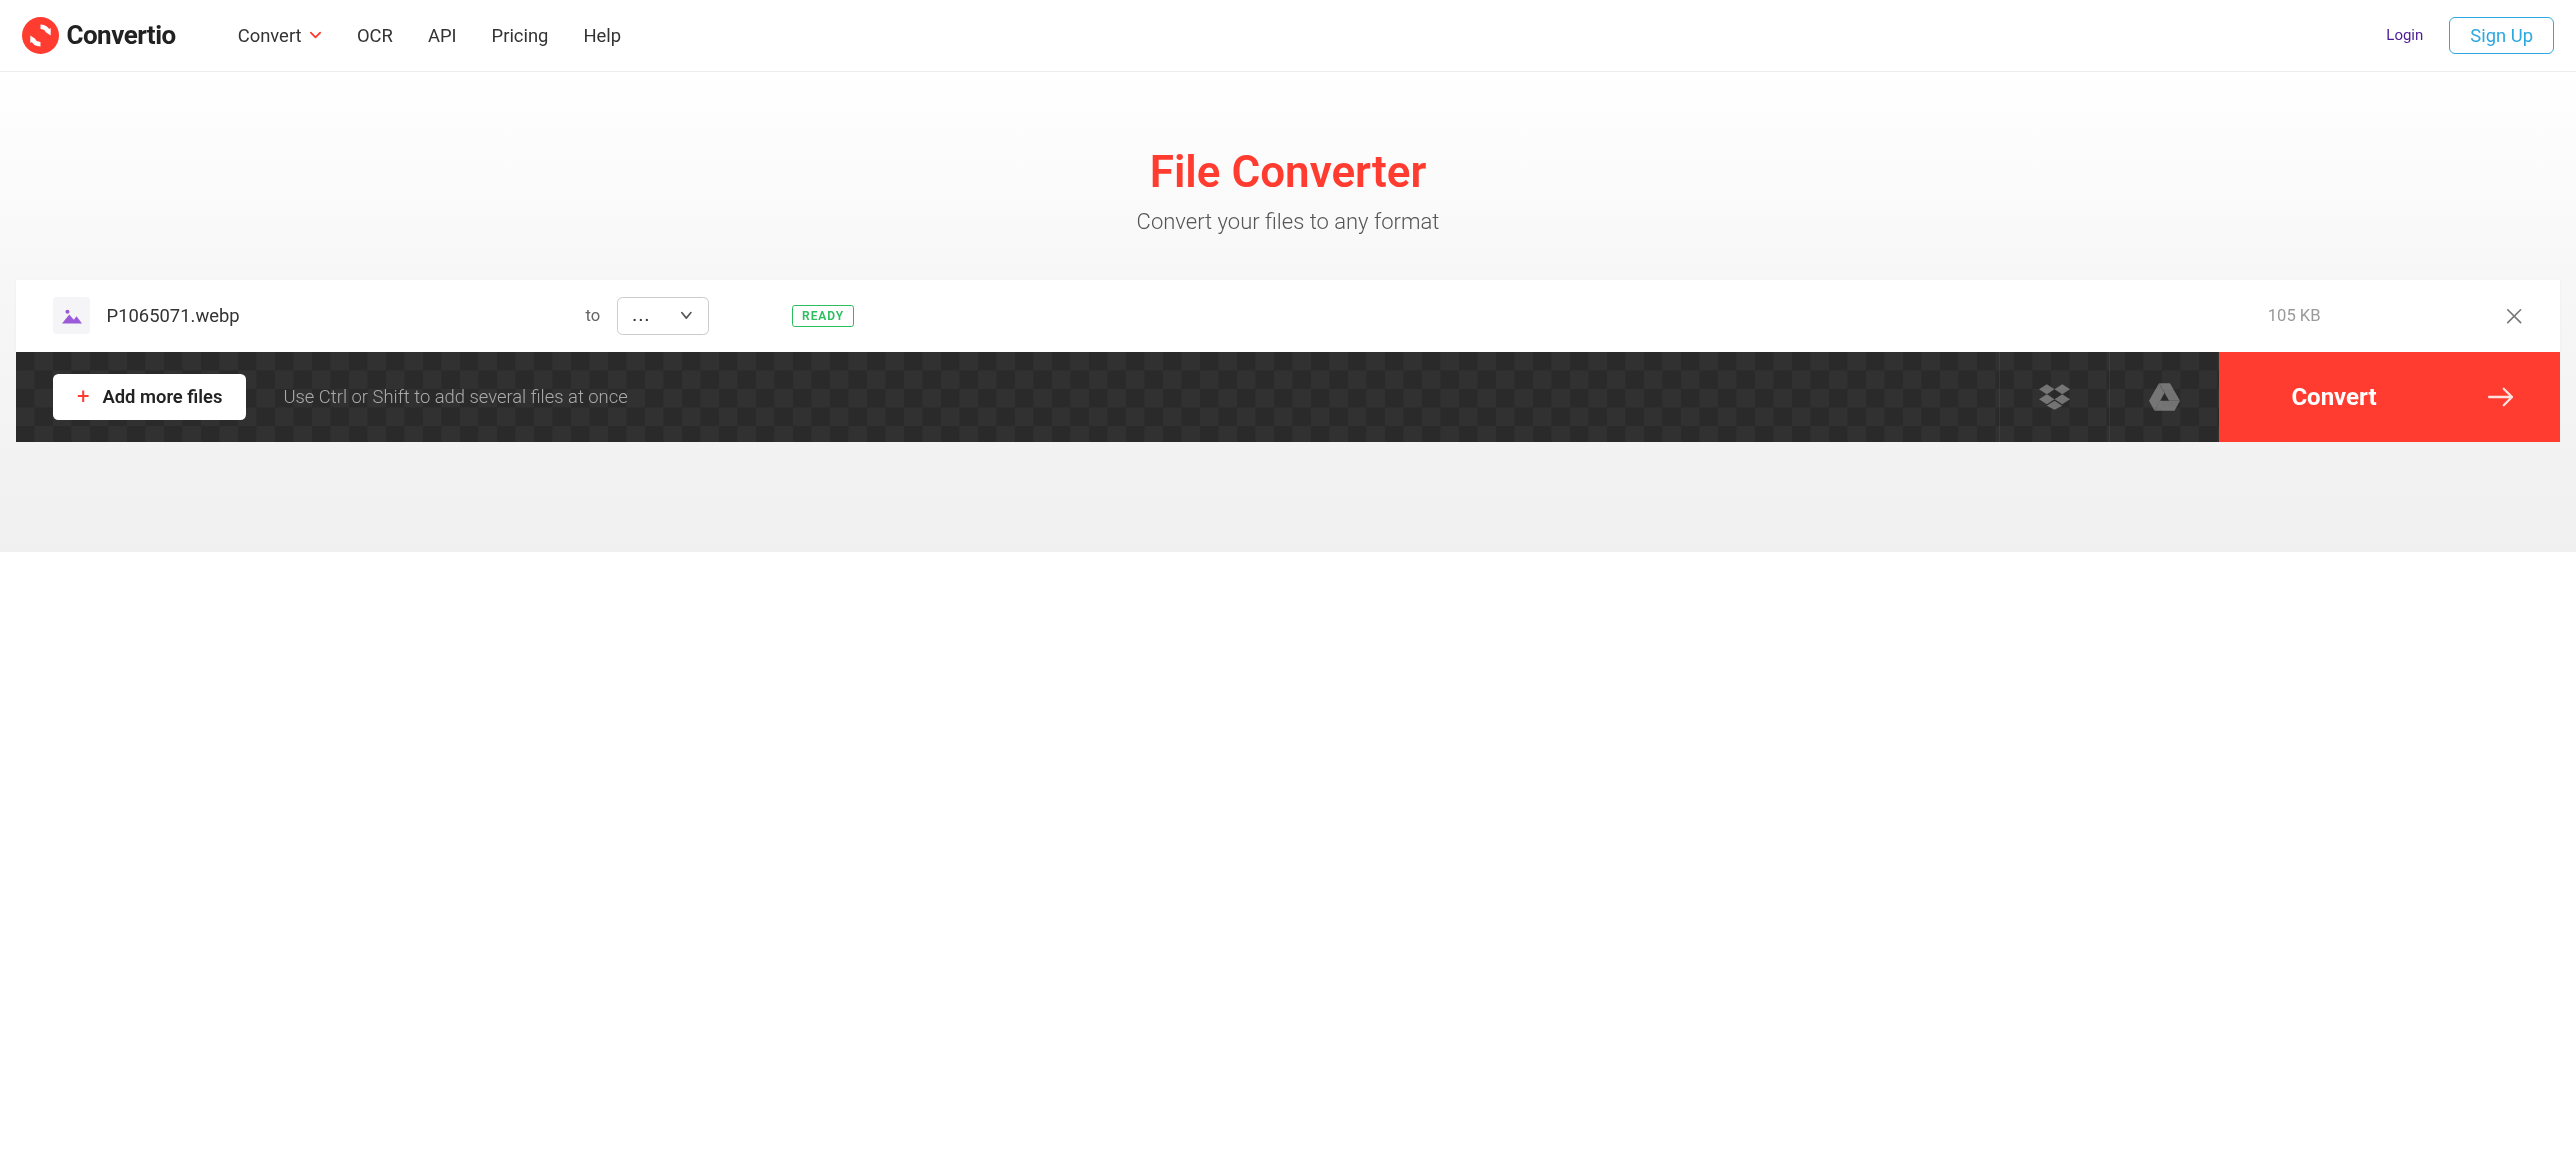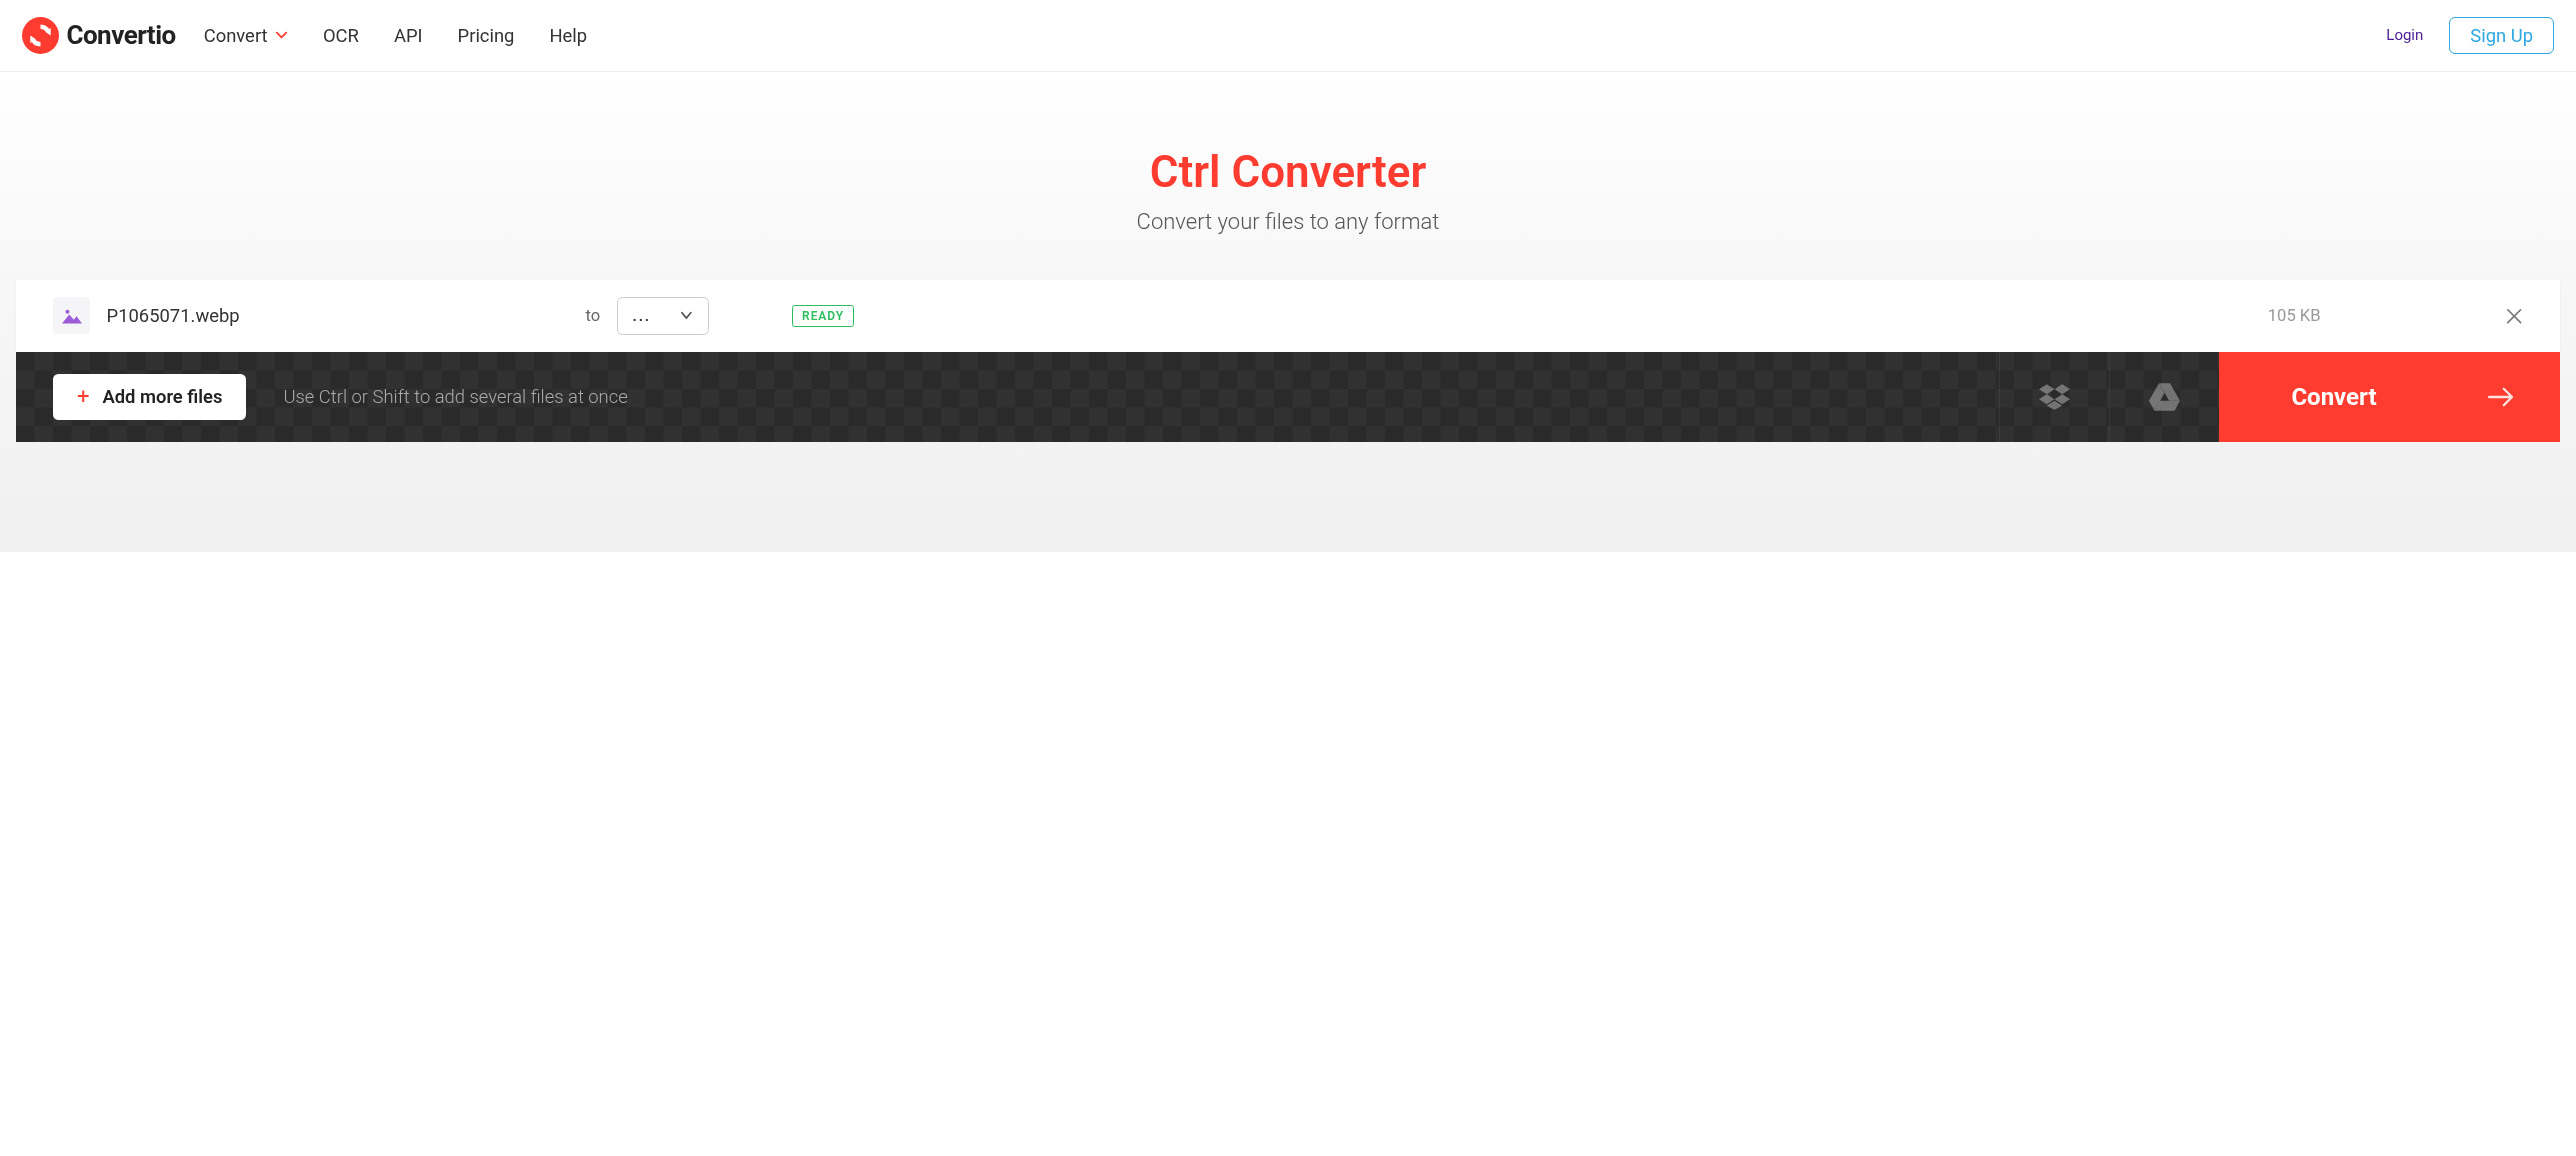--- a/index.html
+++ b/index.html
@@ -1,20 +1,20 @@
 <!DOCTYPE html>
 <html style="font-size:14.7px"><head>
 <meta charset="utf-8">
 <style>
 * { margin: 0; padding: 0; box-sizing: border-box; }
 body { font-family: -apple-system, BlinkMacSystemFont, "Segoe UI", Roboto, "Helvetica Neue", Arial, sans-serif; background: #fff; color: #333; }
 
 
 .header { display: flex; align-items: center; padding: 16.6px 22px; border-bottom: 0.9px solid #eee; }
-.logo { display: flex; align-items: center; gap: 7.4px; margin-right: 28px; }
+.logo { display: flex; align-items: center; gap: 7.4px; margin-right: 62px; }
 .logo-icon { width: 37px; height: 37px; }
 .logo-text { font-size: 26px; font-weight: 700; color: #222; letter-spacing: -0.5px; }
 .nav { display: flex; gap: 35px; align-items: center; }
 .nav-item { font-size: 18.4px; color: #333; cursor: pointer; display: flex; align-items: center; gap: 7.4px; }
 .nav-item .chev { color: #ff3c2f; }
 .spacer { flex: 1; }
 .auth { display: flex; align-items: center; gap: 26px; }
 .login { font-size: 15px; color: #4c1d95; cursor: pointer; }
 .signup { font-size: 18.4px; color: #2da8e0; border: 1.4px solid #2da8e0; border-radius: 6px; padding: 7.4px 20px; cursor: pointer; background: #fff; }
 
@@ -101,21 +101,21 @@
 
   <div class="spacer"></div>
 
   <div class="auth">
     <span class="login">Login</span>
     <span class="signup">Sign Up</span>
   </div>
 </div>
 
 <div class="hero">
-  <h1>Ctrl Converter</h1>
+  <h1>File Converter</h1>
   <p>Convert your files to any format</p>
 </div>
 
 <div class="content">
 
   <div class="file-row">
     <div class="file-thumb">
       <span>
         <svg width="20" height="16.6" viewBox="0 0 22 18">
           <circle cx="6" cy="5" r="2.2" fill="#9b5bd8"></circle>

